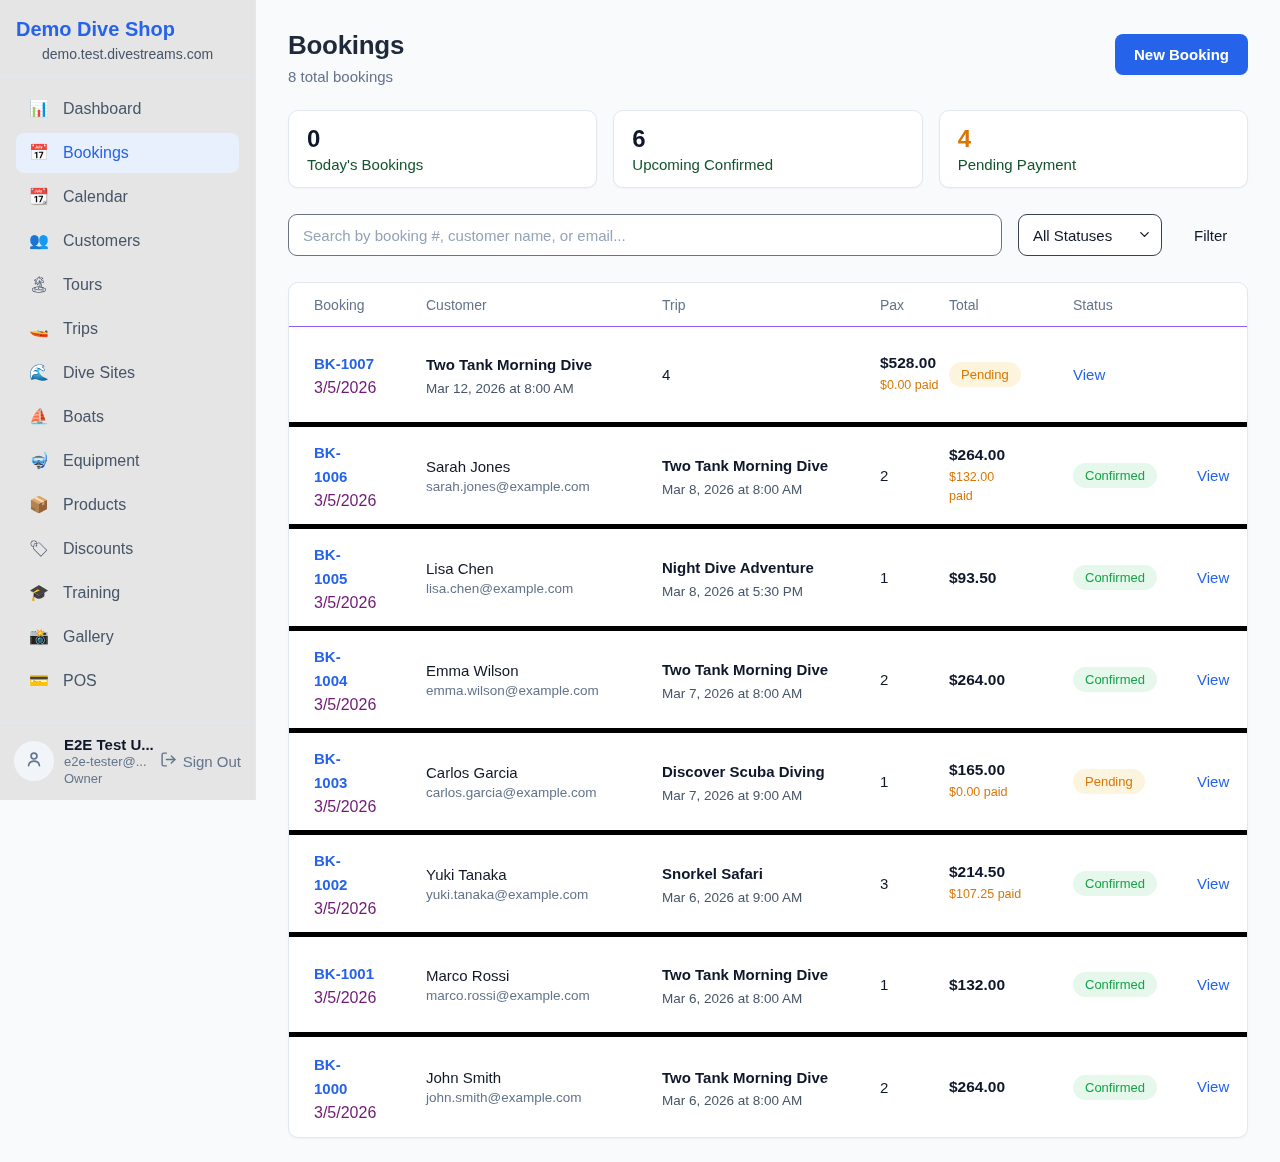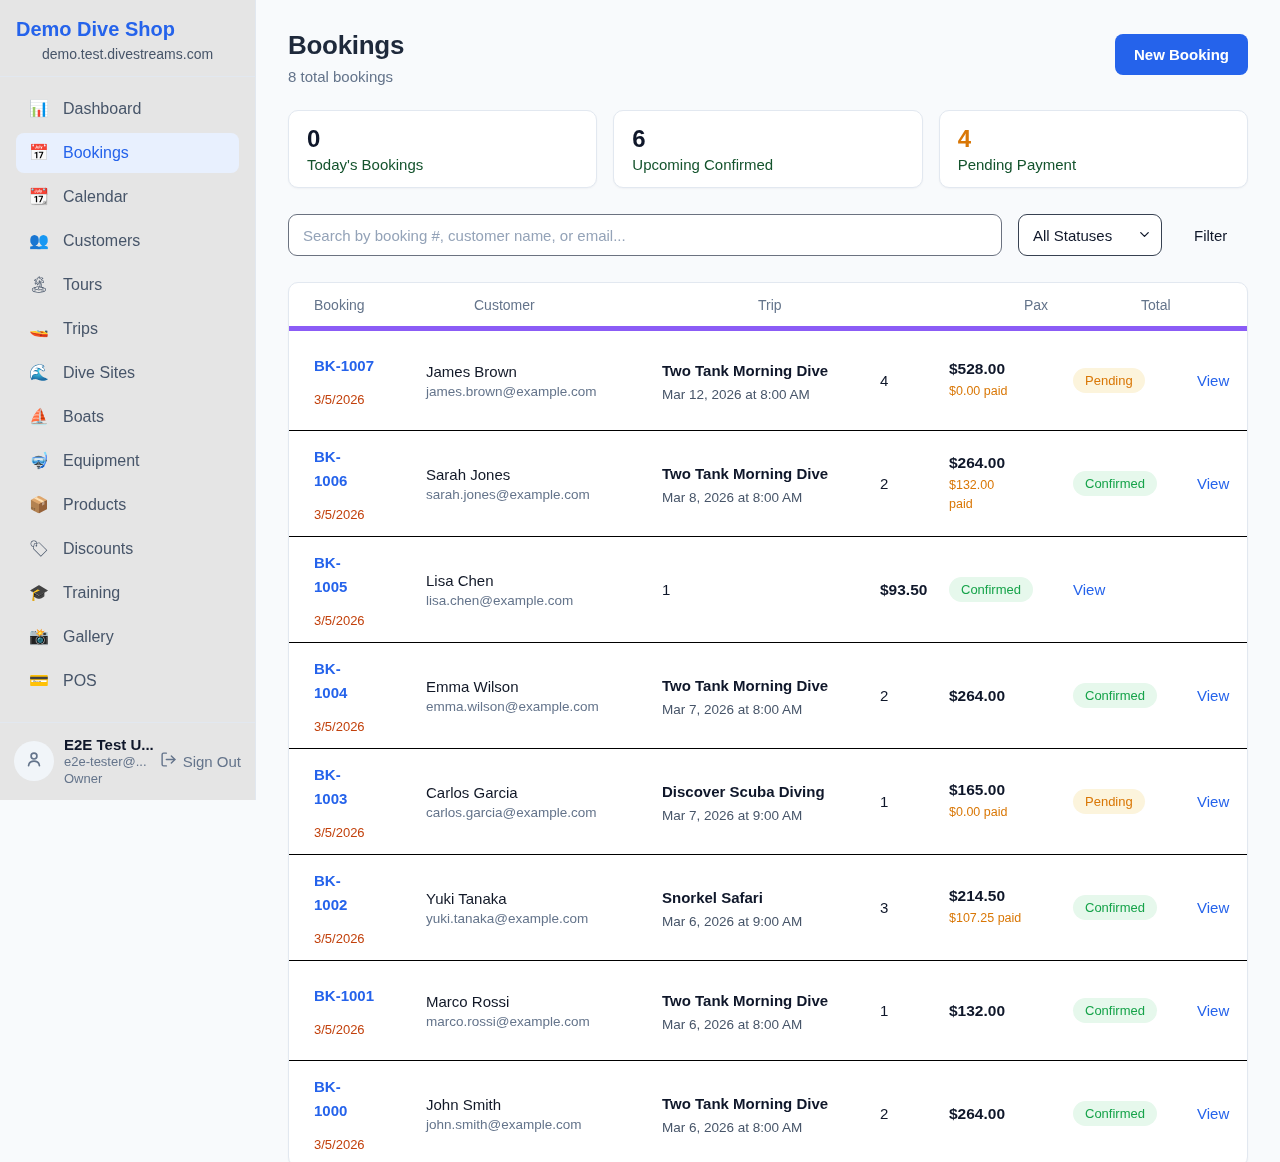--- a/index.html
+++ b/index.html
@@ -92,32 +92,31 @@
     box-shadow:0 1px 2px rgba(15,23,42,.04); overflow:hidden;
   }
   .thead, .trow {
     display:grid;
     grid-template-columns:112px 236px 218px 69px 124px 124px 1fr;
     padding-left:25px; padding-right:16px;
   }
   .thead {
     padding-top:14px; padding-bottom:13px;
     font-size:14px; color:#64748b;
-    border-bottom:5px solid #8b5cf6;
-    gap:48px;
+    border-bottom:1px solid #8b5cf6;
   }
   .trow {
     min-height:100px; align-items:center;
     padding-top:14px; padding-bottom:14px;
-    border-bottom:1px solid #000000;
+    border-bottom:5px solid #000000;
   }
   .trow:last-child { border-bottom:none; }
   .bid { color:#2563eb; font-weight:600; font-size:15px; display:inline-block; line-height:1.6; }
   .bid.id-wrap { max-width:42px; overflow-wrap:break-word; }
-  .bdate { font-size:13px; color:#c2410c; margin-top:14px; }
+  .bdate { font-size:16px; color:#701a75; margin-top:3px; }
   .cname { font-size:15px; font-weight:500; color:#111827; }
   .cemail { font-size:13.5px; color:#64748b; margin-top:4px; }
   .tname { font-size:15px; font-weight:600; color:#0f172a; max-width:172px; line-height:1.55; }
   .ttime { font-size:13.5px; color:#475569; margin-top:4px; }
   .cell-pax { font-size:15px; color:#0f172a; }
   .tot { font-size:15.5px; font-weight:700; color:#0f172a; }
   .paid { font-size:12.5px; color:#d97706; margin-top:4px; line-height:1.5; }
   .paid.paid-narrow { max-width:50px; }
   .badge {
     display:inline-block; padding:5px 12px; border-radius:999px;
@@ -280,24 +279,20 @@
       <div>Total</div>
       <div>Status</div>
       <div></div>
     </div>
     <div id="rows">
   <div class="trow">
     <div class="cell cell-booking">
       <a class="bid">BK-1007</a>
       <div class="bdate">3/5/2026</div>
     </div>
-    <div class="cell cell-customer">
-      <div class="cname">James Brown</div>
-      <div class="cemail">james.brown@example.com</div>
-    </div>
     <div class="cell cell-trip">
       <div class="tname">Two Tank Morning Dive</div>
       <div class="ttime">Mar 12, 2026 at 8:00 AM</div>
     </div>
     <div class="cell cell-pax">4</div>
     <div class="cell cell-total">
       <div class="tot">$528.00</div>
       <div class="paid">$0.00 paid</div>
     </div>
     <div class="cell cell-status">
@@ -336,20 +331,24 @@
 
   <div class="trow">
     <div class="cell cell-booking">
       <a class="bid id-wrap">BK-1005</a>
       <div class="bdate">3/5/2026</div>
     </div>
     <div class="cell cell-customer">
       <div class="cname">Lisa Chen</div>
       <div class="cemail">lisa.chen@example.com</div>
     </div>
+    <div class="cell cell-trip">
+      <div class="tname">Night Dive Adventure</div>
+      <div class="ttime">Mar 8, 2026 at 5:30 PM</div>
+    </div>
     <div class="cell cell-pax">1</div>
     <div class="cell cell-total">
       <div class="tot">$93.50</div>
 
     </div>
     <div class="cell cell-status">
       <span class="badge badge-confirmed">Confirmed</span>
     </div>
     <div class="cell cell-view">
       <a class="view">View</a>

